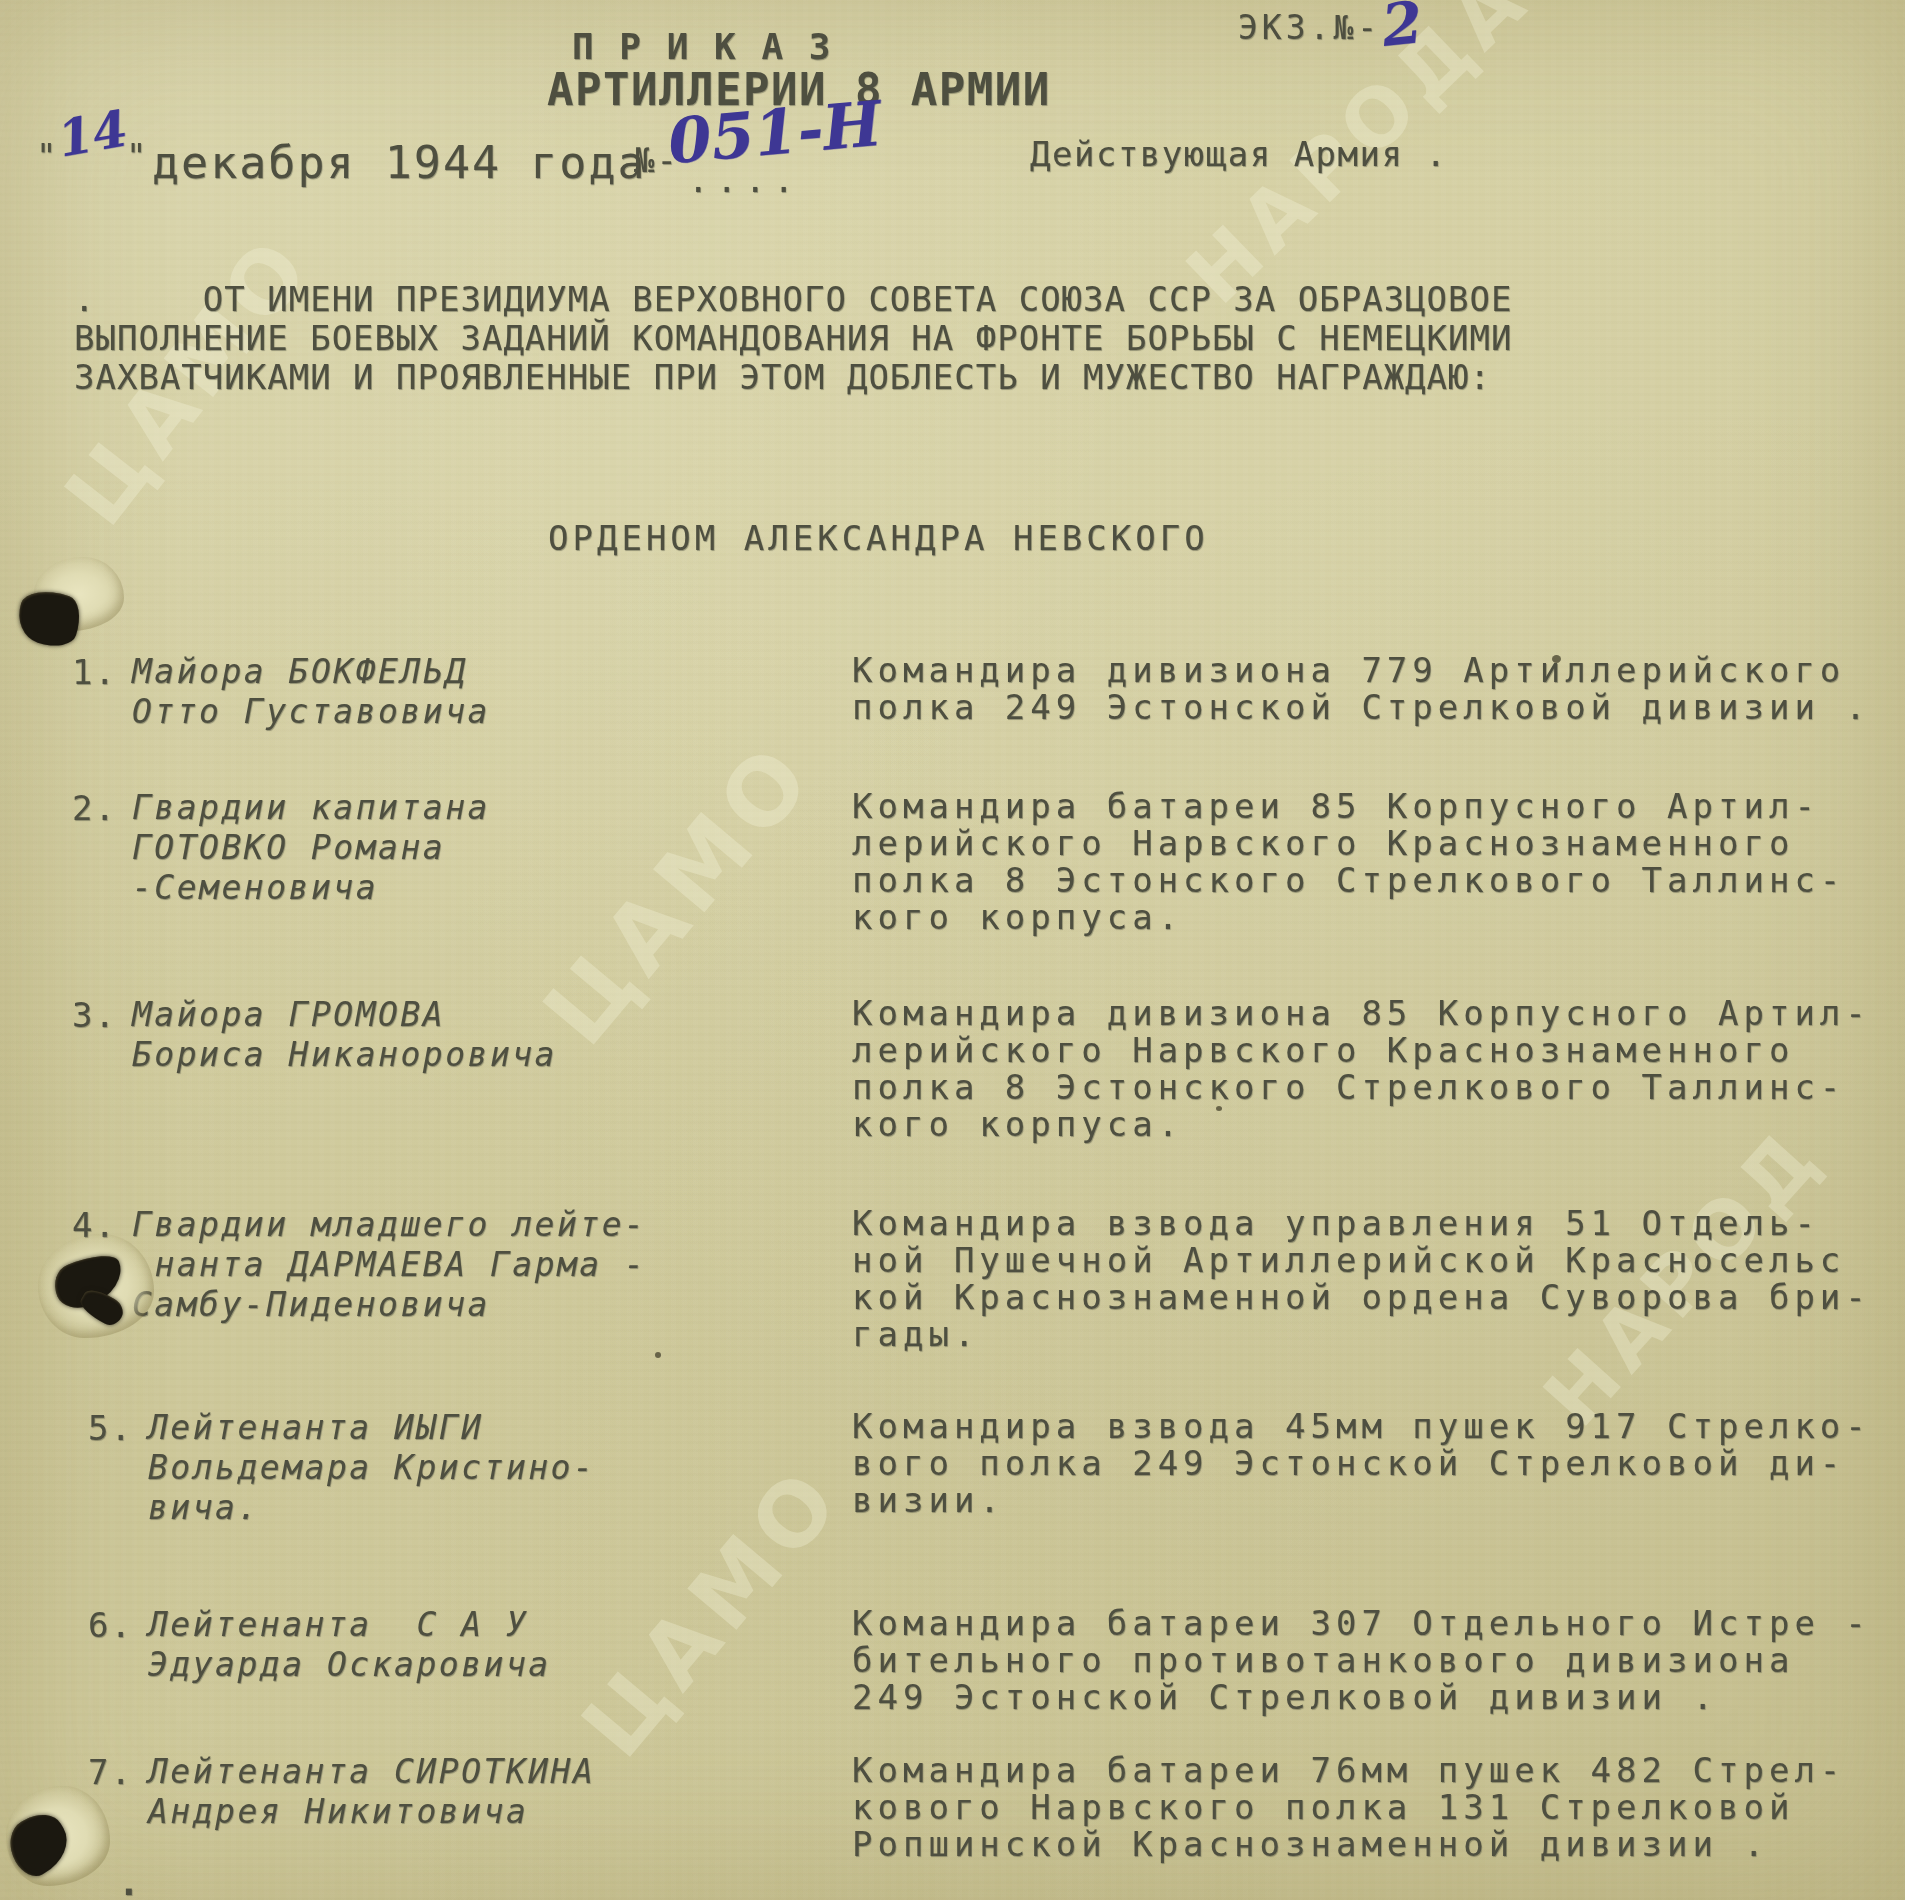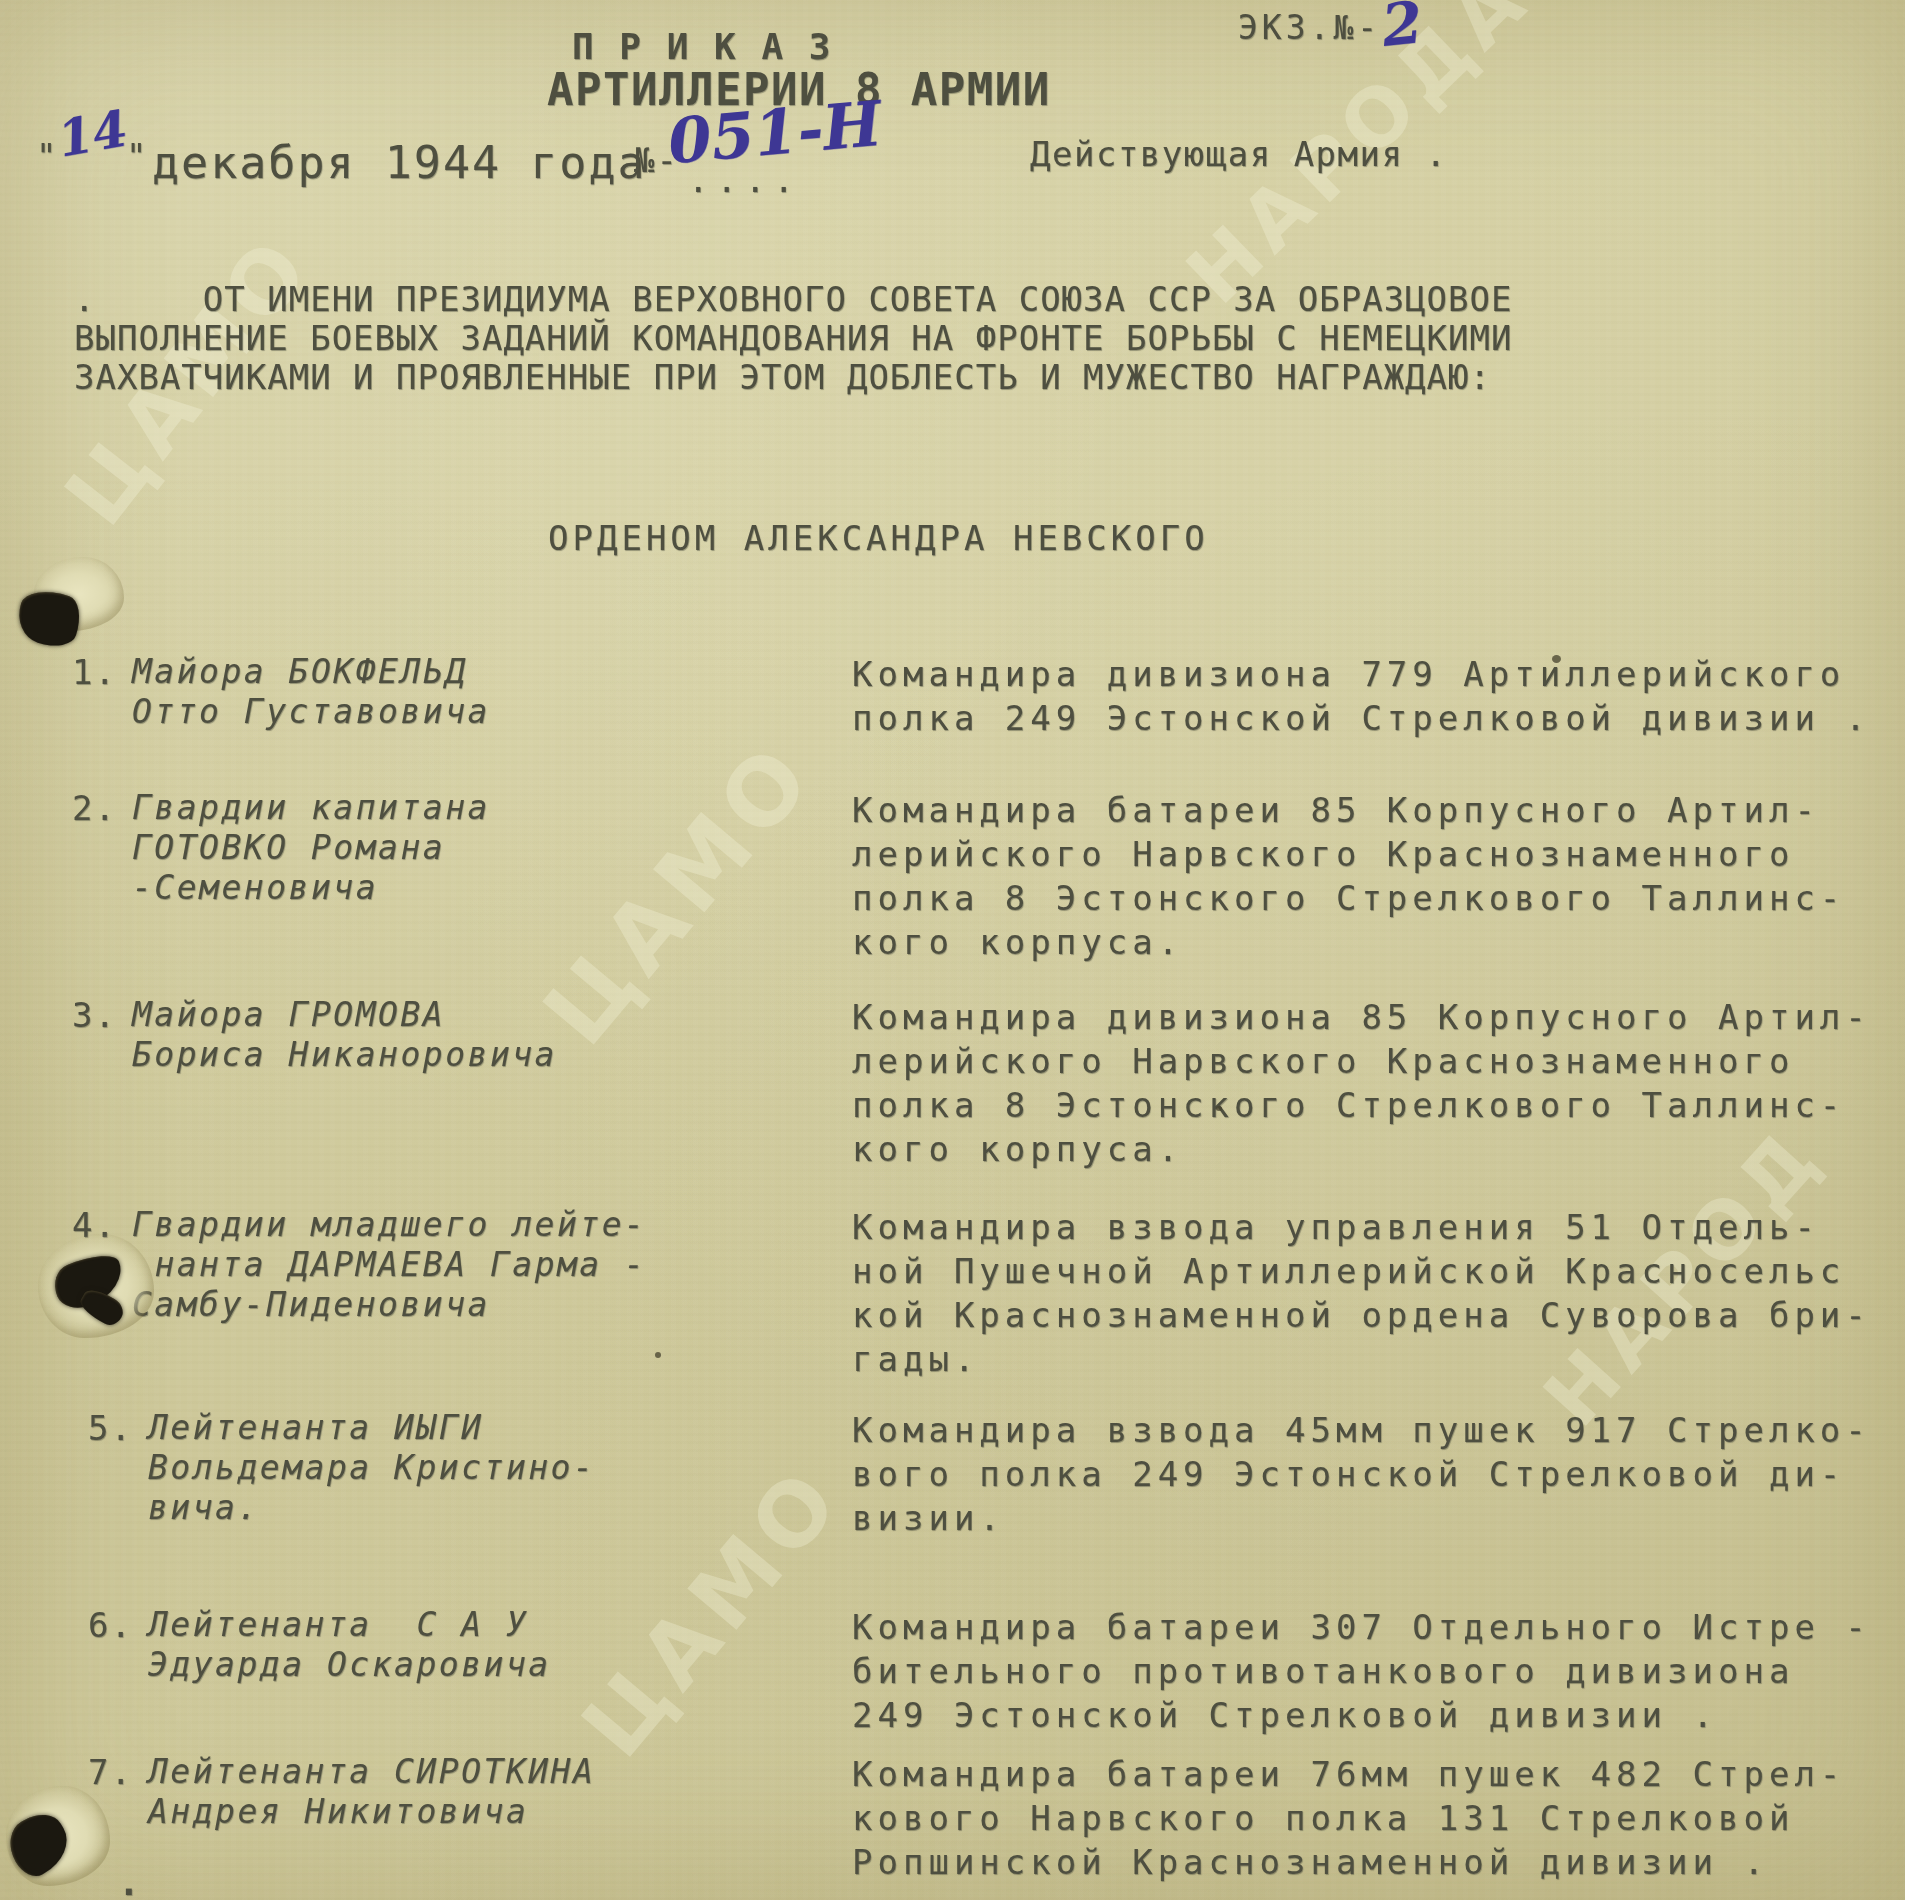--- a/index.html
+++ b/index.html
@@ -51,21 +51,21 @@
   .preamble {
     top: 280px; left: 74px; width: 1560px;
     font-size: 34px; line-height: 39px; letter-spacing: 1px;
   }
   .award-heading { top: 518px; left: 548px; font-size: 34px; letter-spacing: 4px; }
   .entry { position: absolute; left: 0; width: 1905px; }
   .entry .num  { position: absolute; left: 72px; font-size: 34px; letter-spacing: 2px; }
   .entry .name { position: absolute; left: 132px; width: 640px;
                  font-size: 33px; line-height: 40px; letter-spacing: 2.5px; font-style: italic; }
   .entry .desc { position: absolute; left: 852px; width: 1040px;
-                 font-size: 34px; line-height: 44px; letter-spacing: 5px; }
+                 font-size: 34px; line-height: 37px; letter-spacing: 5px; }
   .entry.indent .num  { left: 88px; }
   .entry.indent .name { left: 148px; }
   .trailing-mark { top: 1862px; left: 118px; font-size: 36px; font-weight: bold; }
   .watermark {
     position: absolute;
     font-family: "DejaVu Sans", "Liberation Sans", sans-serif;
     font-weight: bold;
     color: rgba(250, 248, 224, 0.30);
     pointer-events: none;
     letter-spacing: 8px;

